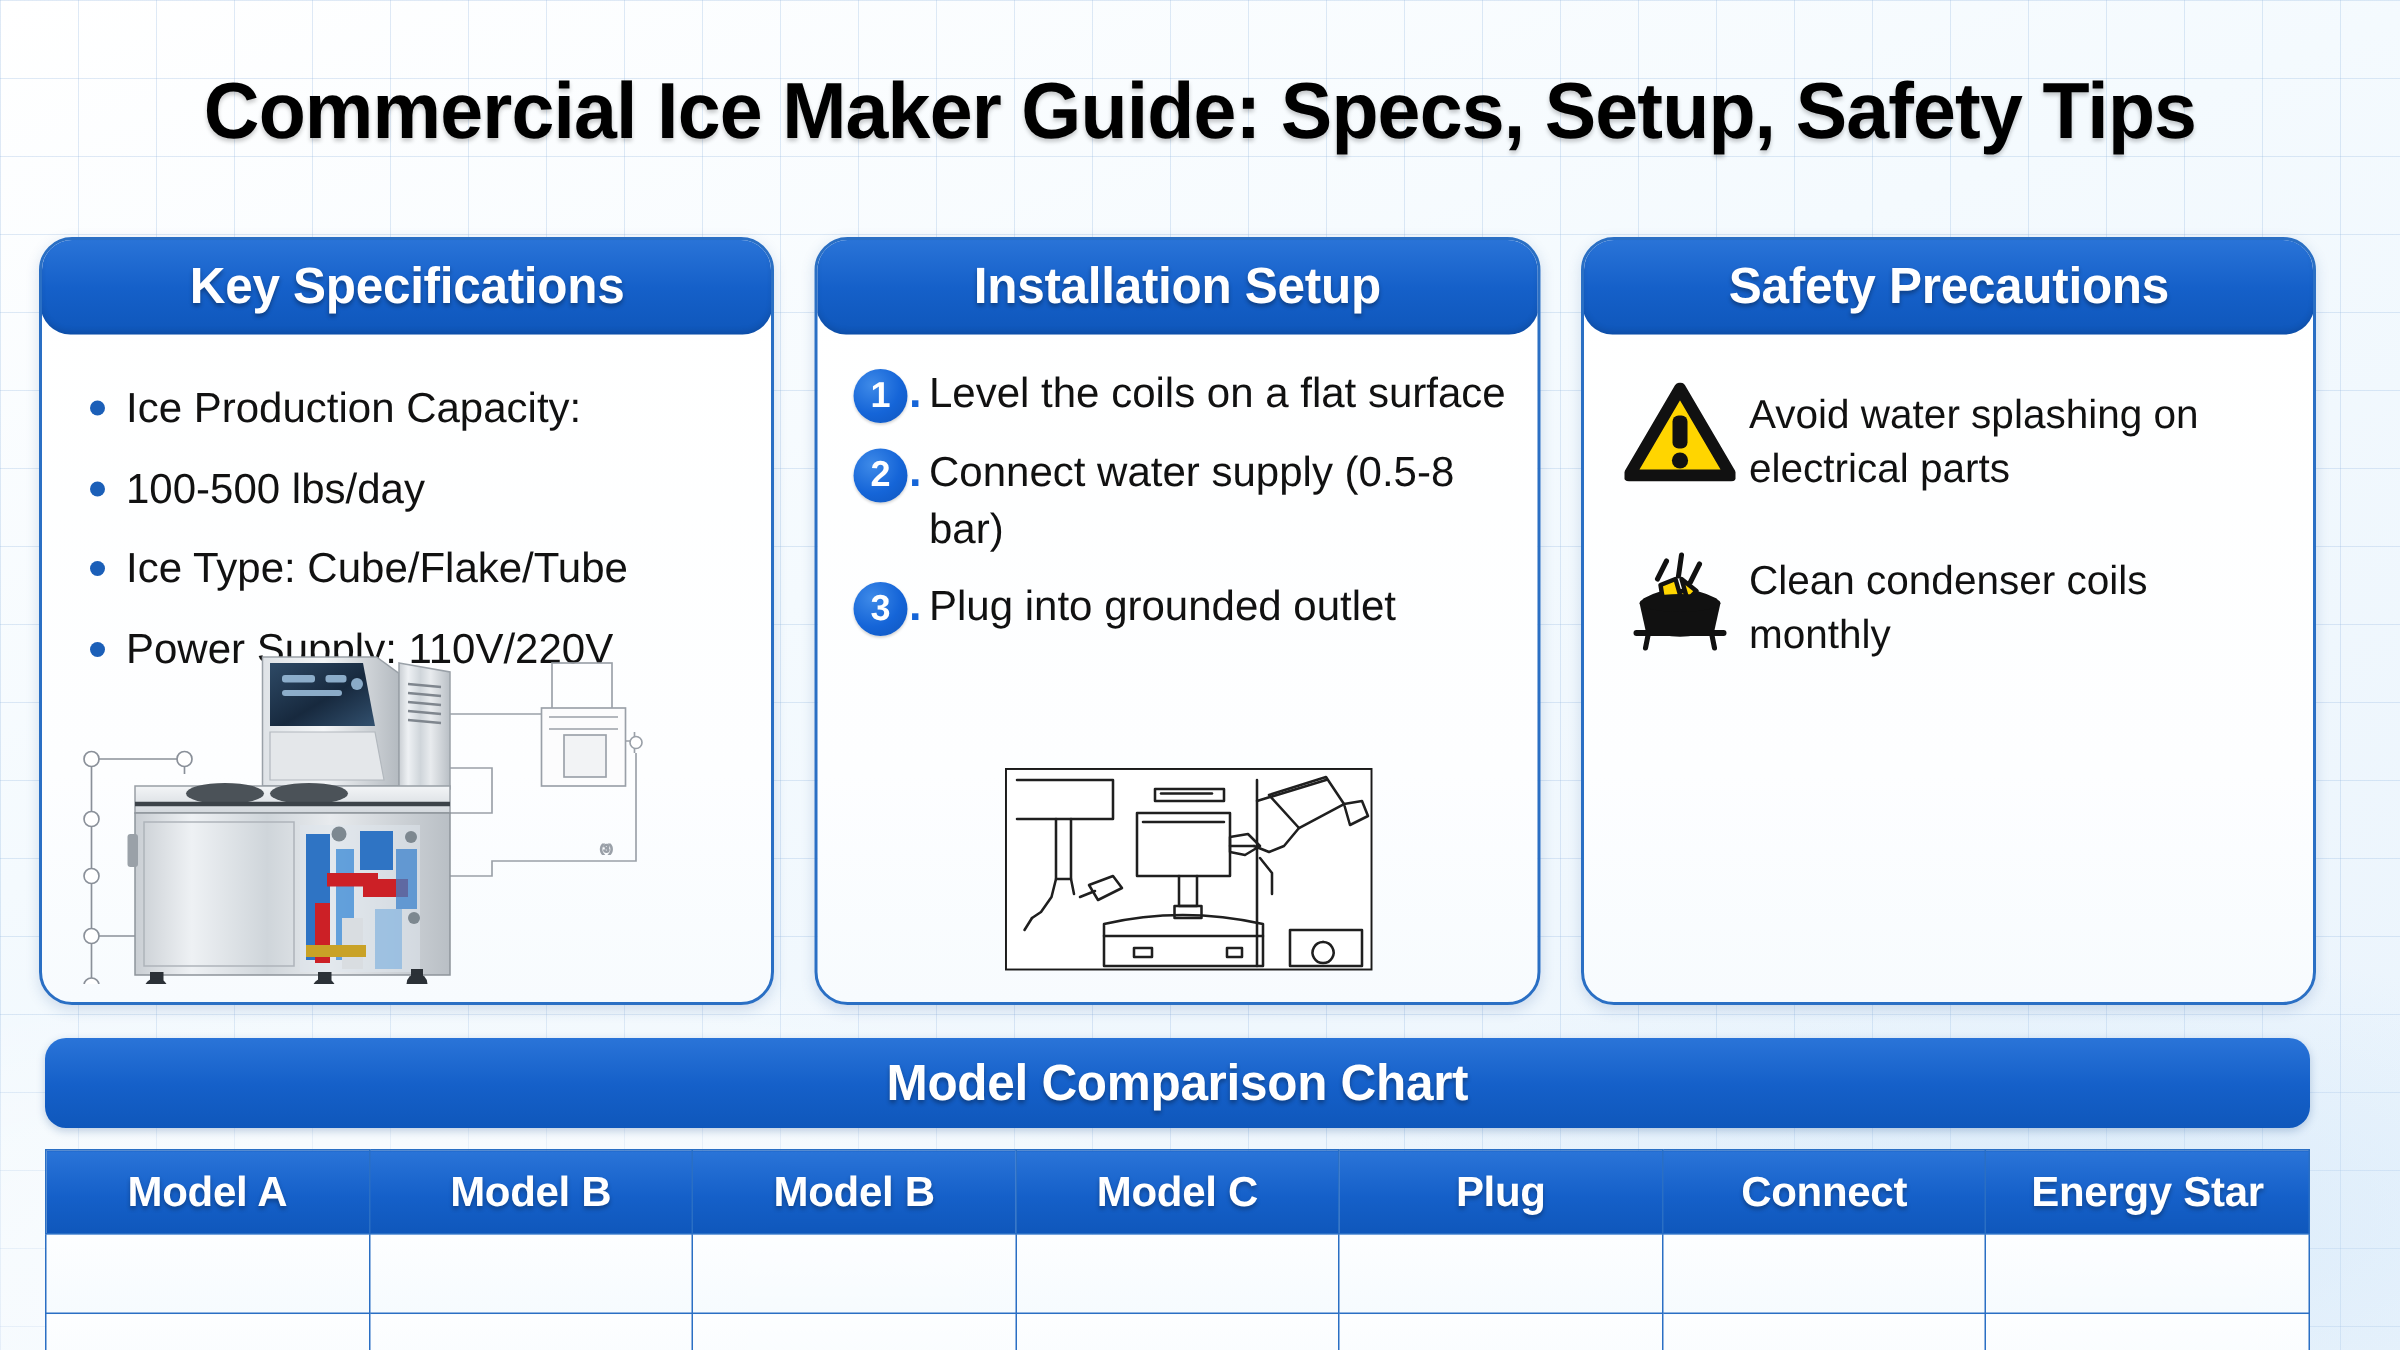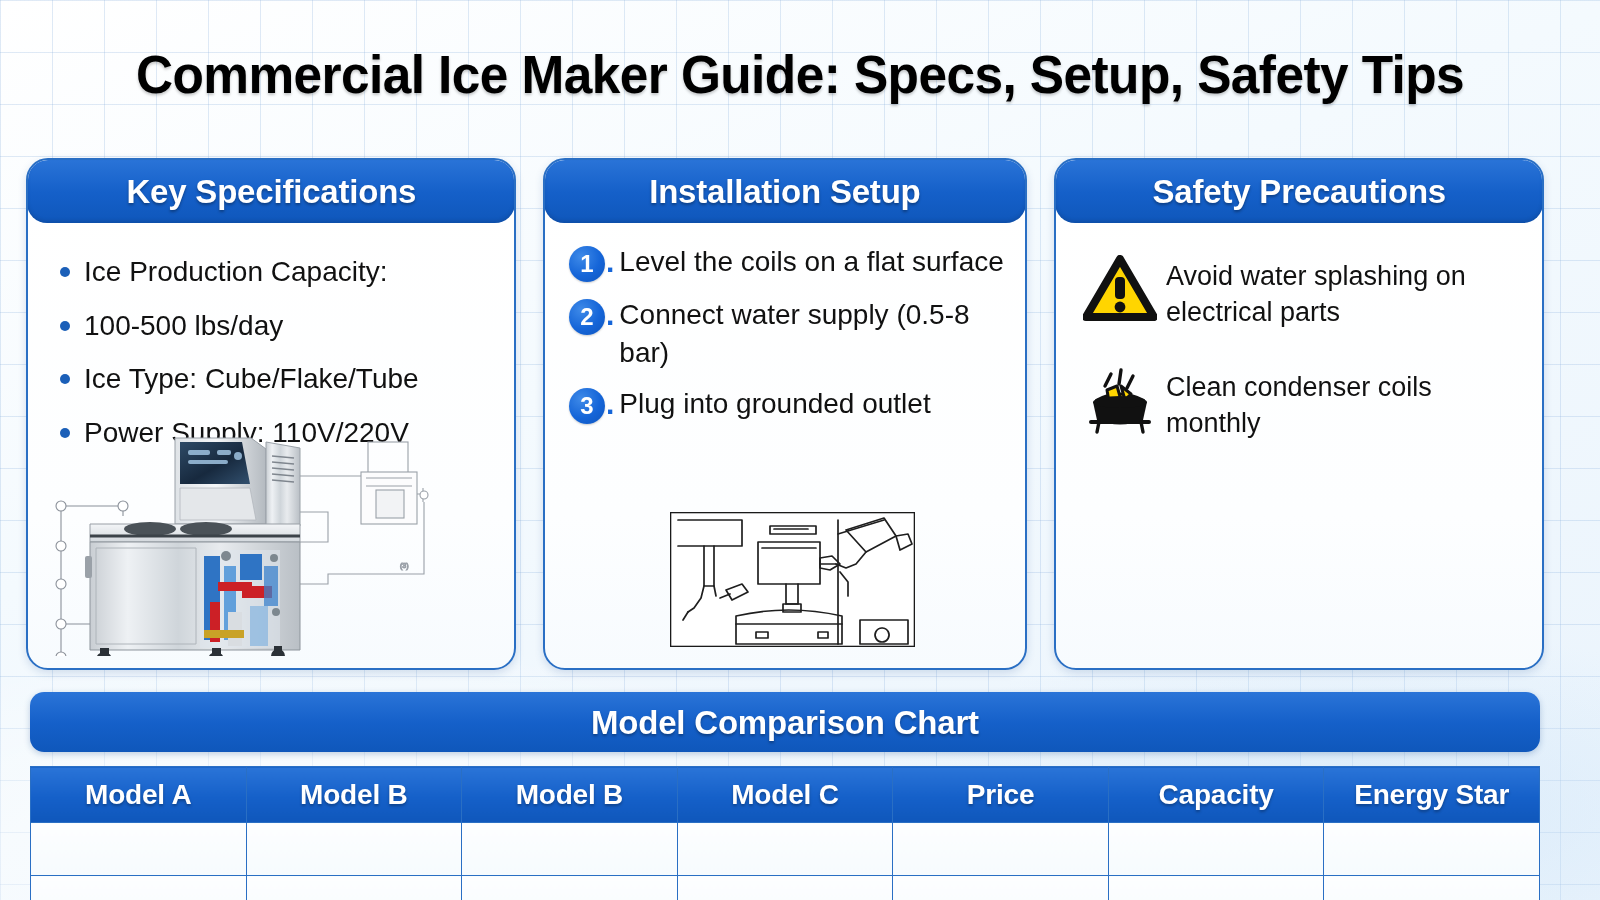--- a/index.html
+++ b/index.html
@@ -377,22 +377,22 @@
     <span class="table-title-txt">Model Comparison Chart</span>
   </div>
 
   <table class="cmp">
     <thead>
       <tr>
         <th>Model A</th>
         <th>Model B</th>
         <th>Model B</th>
         <th>Model C</th>
-        <th>Price</th>
-        <th>Capacity</th>
+        <th>Plug</th>
+        <th>Connect</th>
         <th>Energy Star</th>
       </tr>
     </thead>
     <tbody>
       <tr>
         <td></td>
         <td></td>
         <td></td>
         <td></td>
         <td></td>

